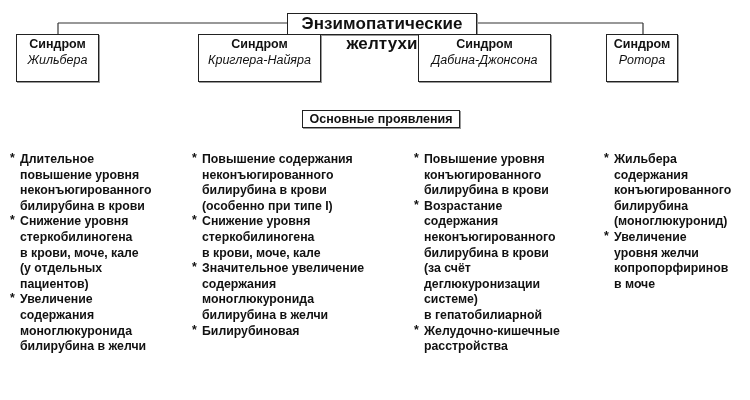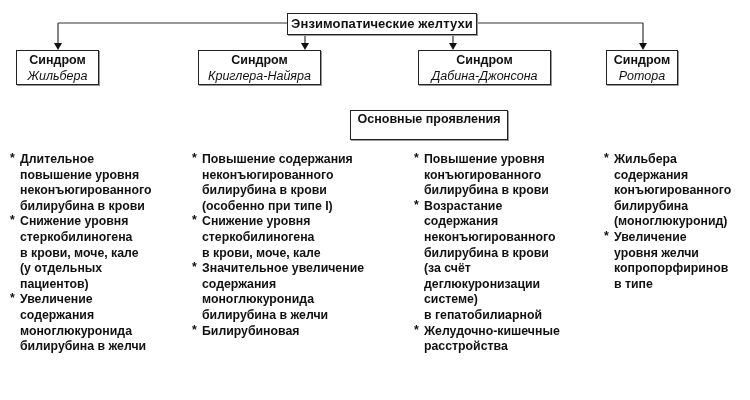--- a/index.html
+++ b/index.html
@@ -1,27 +1,27 @@
 <!DOCTYPE html>
 <html><head>
 <meta charset="utf-8">
 <style>
   html, body { margin: 0; padding: 0; background: #ffffff; }
   body { width: 750px; height: 400px; position: relative; overflow: hidden;
          font-family: "Liberation Sans", sans-serif; color: #111; }
   svg.lines { position: absolute; left: 0; top: 0; width: 750px; height: 400px; }
   .box { position: absolute; border: 1px solid #222; background: #fff;
          box-shadow: 1px 1px 0 #999; text-align: center; box-sizing: border-box; }
-  .root { left: 287px; top: 13px; width: 190px; height: 22px; font-size: 13px;
+  .root { left: 287px; top: 13px; width: 190px; height: 22px; font-size: 17px;
           line-height: 20px; font-weight: bold; letter-spacing: 0.1px; }
-  .syn { top: 50px; height: 35px; font-size: 12.5px; line-height: 16px; padding-top: 1px; }
+  .syn { top: 34px; height: 48px; font-size: 12.5px; line-height: 16px; padding-top: 1px; }
   .syn .w { font-weight: bold; display: block; }
   .syn .n { font-style: italic; display: block; }
-  .manif { left: 302px; top: 110px; width: 158px; height: 30px; font-size: 12.5px;
-           line-height: 16px; font-weight: bold; margin-left: 48px; }
+  .manif { left: 302px; top: 110px; width: 158px; height: 18px; font-size: 12.5px;
+           line-height: 16px; font-weight: bold; }
   .col { position: absolute; top: 152px; font-size: 12.3px; line-height: 15.6px;
          font-weight: bold; }
   .item { position: relative; padding-left: 10px; margin: 0; }
   .item .star { position: absolute; left: 0; top: -1px; font-weight: bold; }
   .item .line { display: block; white-space: nowrap; }
 </style>
 </head>
 <body>
 
 <svg class="lines" viewBox="0 0 750 400">
@@ -143,15 +143,15 @@
       <span class="line">содержания</span>
       <span class="line">конъюгированного</span>
       <span class="line">билирубина</span>
       <span class="line">(моноглюкуронид)</span>
     </div>
     <div class="item">
       <span class="star">*</span>
       <span class="line">Увеличение</span>
       <span class="line">уровня желчи</span>
       <span class="line">копропорфиринов</span>
-      <span class="line">в типе</span>
+      <span class="line">в моче</span>
     </div>
   </div>
 
 </body></html>

